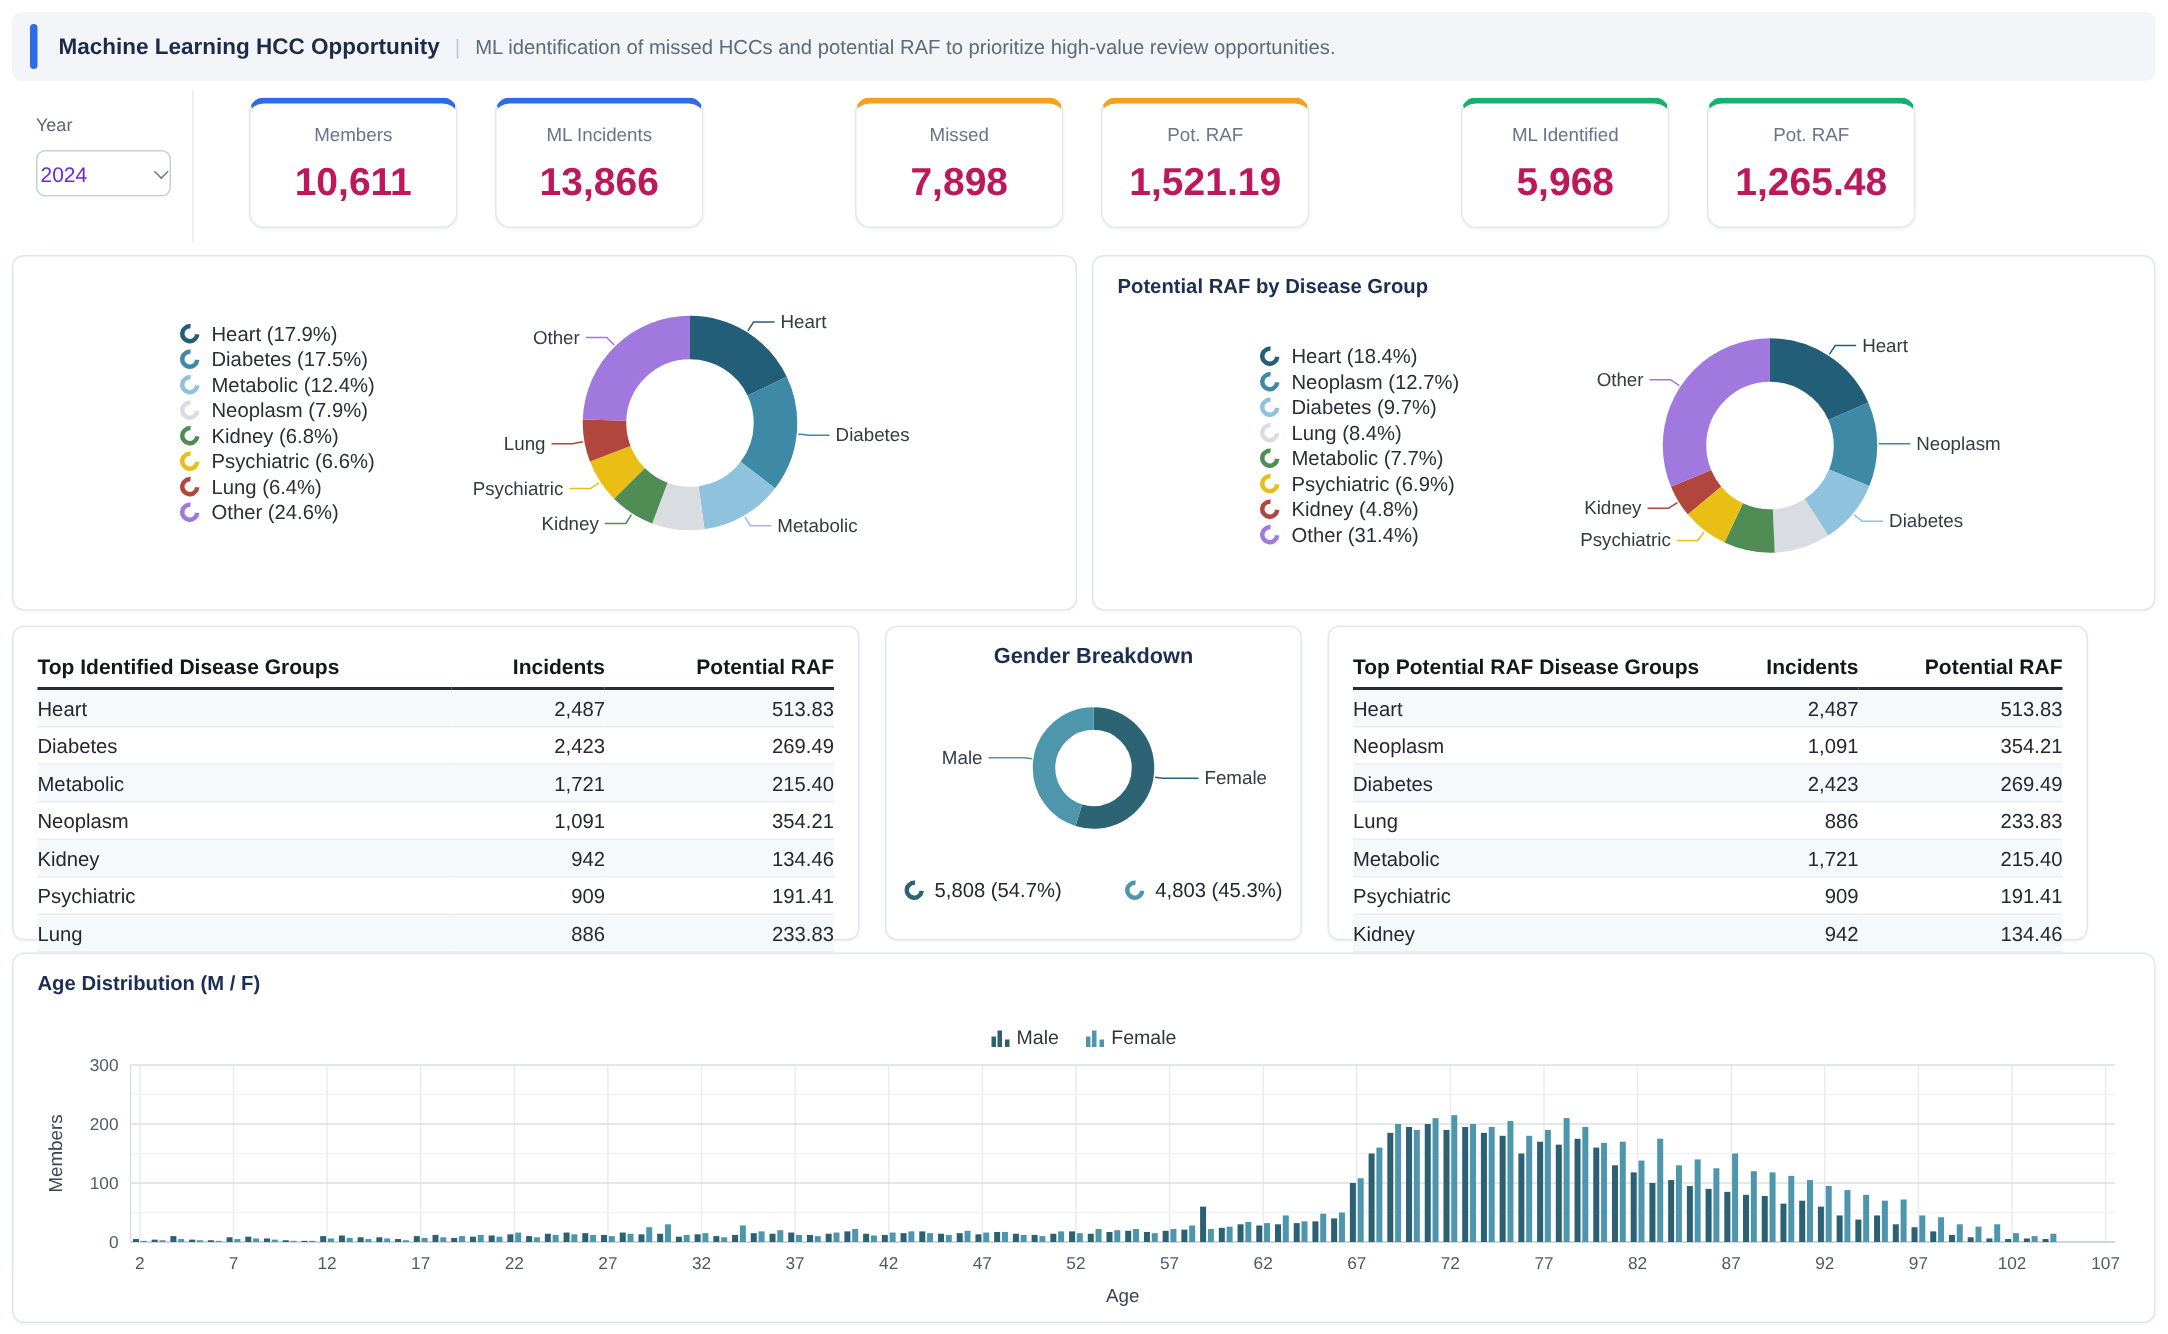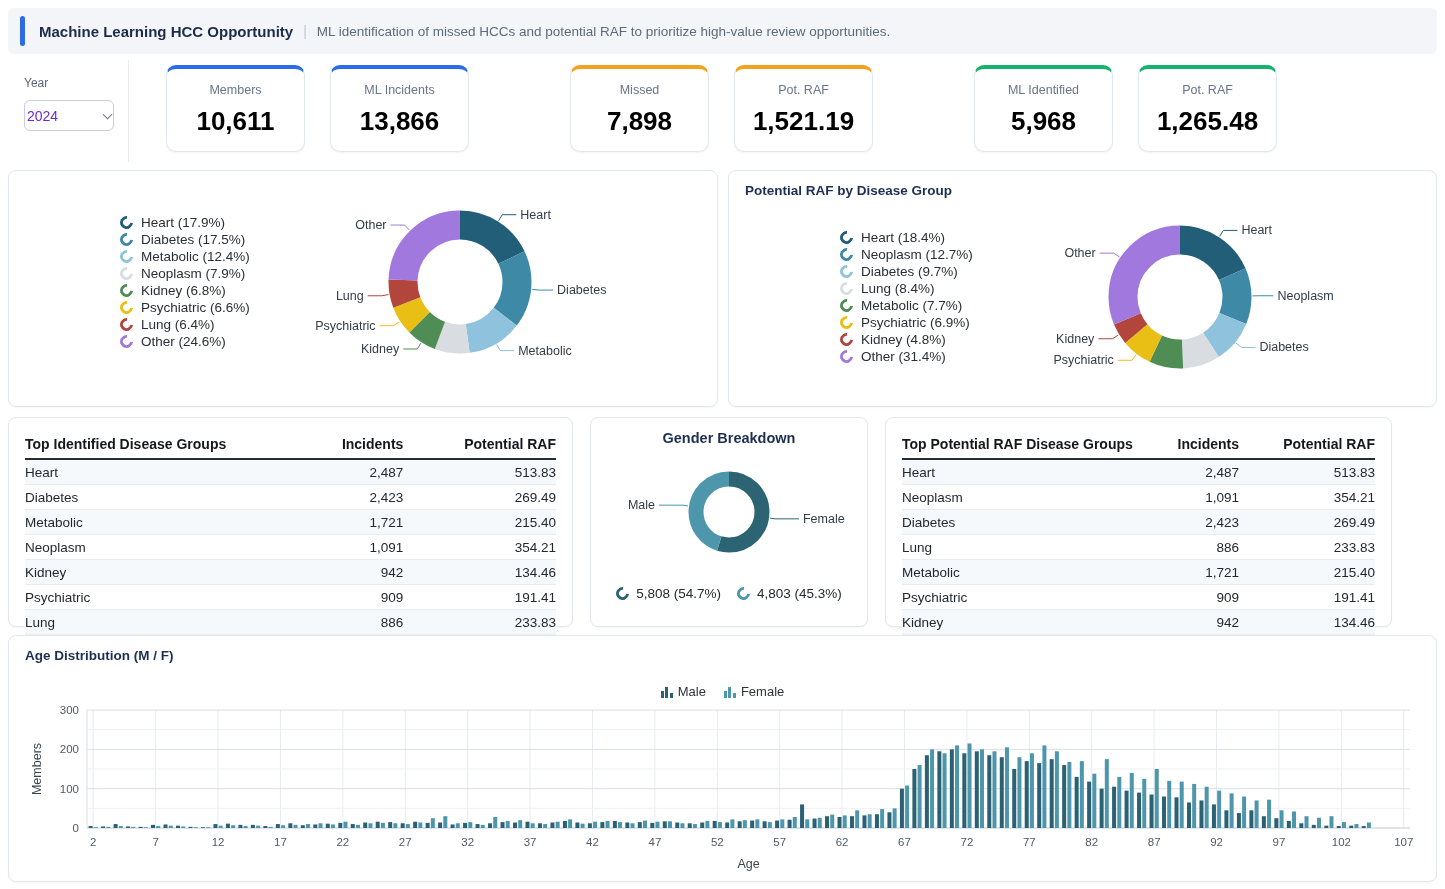--- a/index.html
+++ b/index.html
@@ -30,21 +30,21 @@
   }
   .chev { width:7px; height:7px; border-right:1.6px solid #6f7c8c; border-bottom:1.6px solid #6f7c8c; transform:rotate(45deg); margin-top:-3px; }
   .kpi-row { display:flex; padding-top:5px; margin-left:37px; }
   .kpi-card {
     width:139px; height:87px; background:#fff; border:1px solid #e3e7ee; border-top:4px solid #2e6be6;
     border-radius:10px; margin-right:25px; box-shadow:0 1px 2px rgba(16,24,40,.05);
     display:flex; flex-direction:column; align-items:center; justify-content:center; gap:9px;
   }
   .kpi-card.gs { margin-left:76px; }
   .kl { font-size:12.5px; color:#68758a; }
-  .kv { font-size:26px; font-weight:bold; color:#000000; }
+  .kv { font-size:26px; font-weight:bold; color:#be185d; }
   
   .row { margin:0 8px; display:flex; }
   .row2 { margin-top:8px; gap:10px; }
   .row3 { margin-top:10px; gap:17px; }
   .row4 { margin-top:8px; }
   .panel { background:#fff; border:1px solid #e2e7ee; border-radius:8px; box-shadow:0 1px 2px rgba(16,24,40,.04); }
   .panel h3 { margin:0; font-size:13.5px; font-weight:bold; color:#1c2f52; }
   .donut-panel { height:237px; padding:12px 16px; }
   .p1 { width:710px; } .p2 { flex:1; }
   .donut-body { display:flex; align-items:center; height:198px; }
@@ -56,21 +56,21 @@
   .t2 { width:507px; }
   table { width:100%; border-collapse:collapse; }
   th { font-size:14px; color:#14181d; padding:8px 0 6px; border-bottom:2px solid #272c33; text-align:right; font-weight:bold; }
   th.tl { text-align:left; width:52%; }
   td { font-size:13.5px; color:#23282e; padding:4.5px 0; border-bottom:1px solid #e9edf2; text-align:right; }
   td.name { text-align:left; }
   tbody tr:nth-child(odd) { background:#f6f9fc; }
   .gender-panel { width:278px; height:210px; padding:12px; }
   .gender-panel h3 { text-align:center; font-size:14.5px; }
   .gender-panel svg { display:block; margin:4px auto 0; }
-  .glegend { display:flex; justify-content:center; gap:16px; margin-top:8px; font-size:13.5px; color:#23282e; align-items:center; }
+  .glegend { display:flex; justify-content:space-between; gap:16px; margin-top:8px; font-size:13.5px; color:#23282e; align-items:center; }
   .glegend .item { display:flex; align-items:center; gap:7px; cursor:pointer; }
   
   .age-panel { width:1429px; height:247px; padding:12px 16px; position:relative; }
   .bar-legend { position:absolute; top:48px; left:0; right:0; display:flex; justify-content:center; gap:18px; font-size:13px; color:#30353c; align-items:center; }
   .bar-legend .item { display:flex; align-items:center; gap:5px; cursor:pointer; }
   .bars-icon { display:flex; align-items:flex-end; gap:1.5px; height:12px; }
   .bars-icon span { width:3px; display:block; }
   #age-chart { position:absolute; left:16px; top:70px; }
 </style>
 </head>

